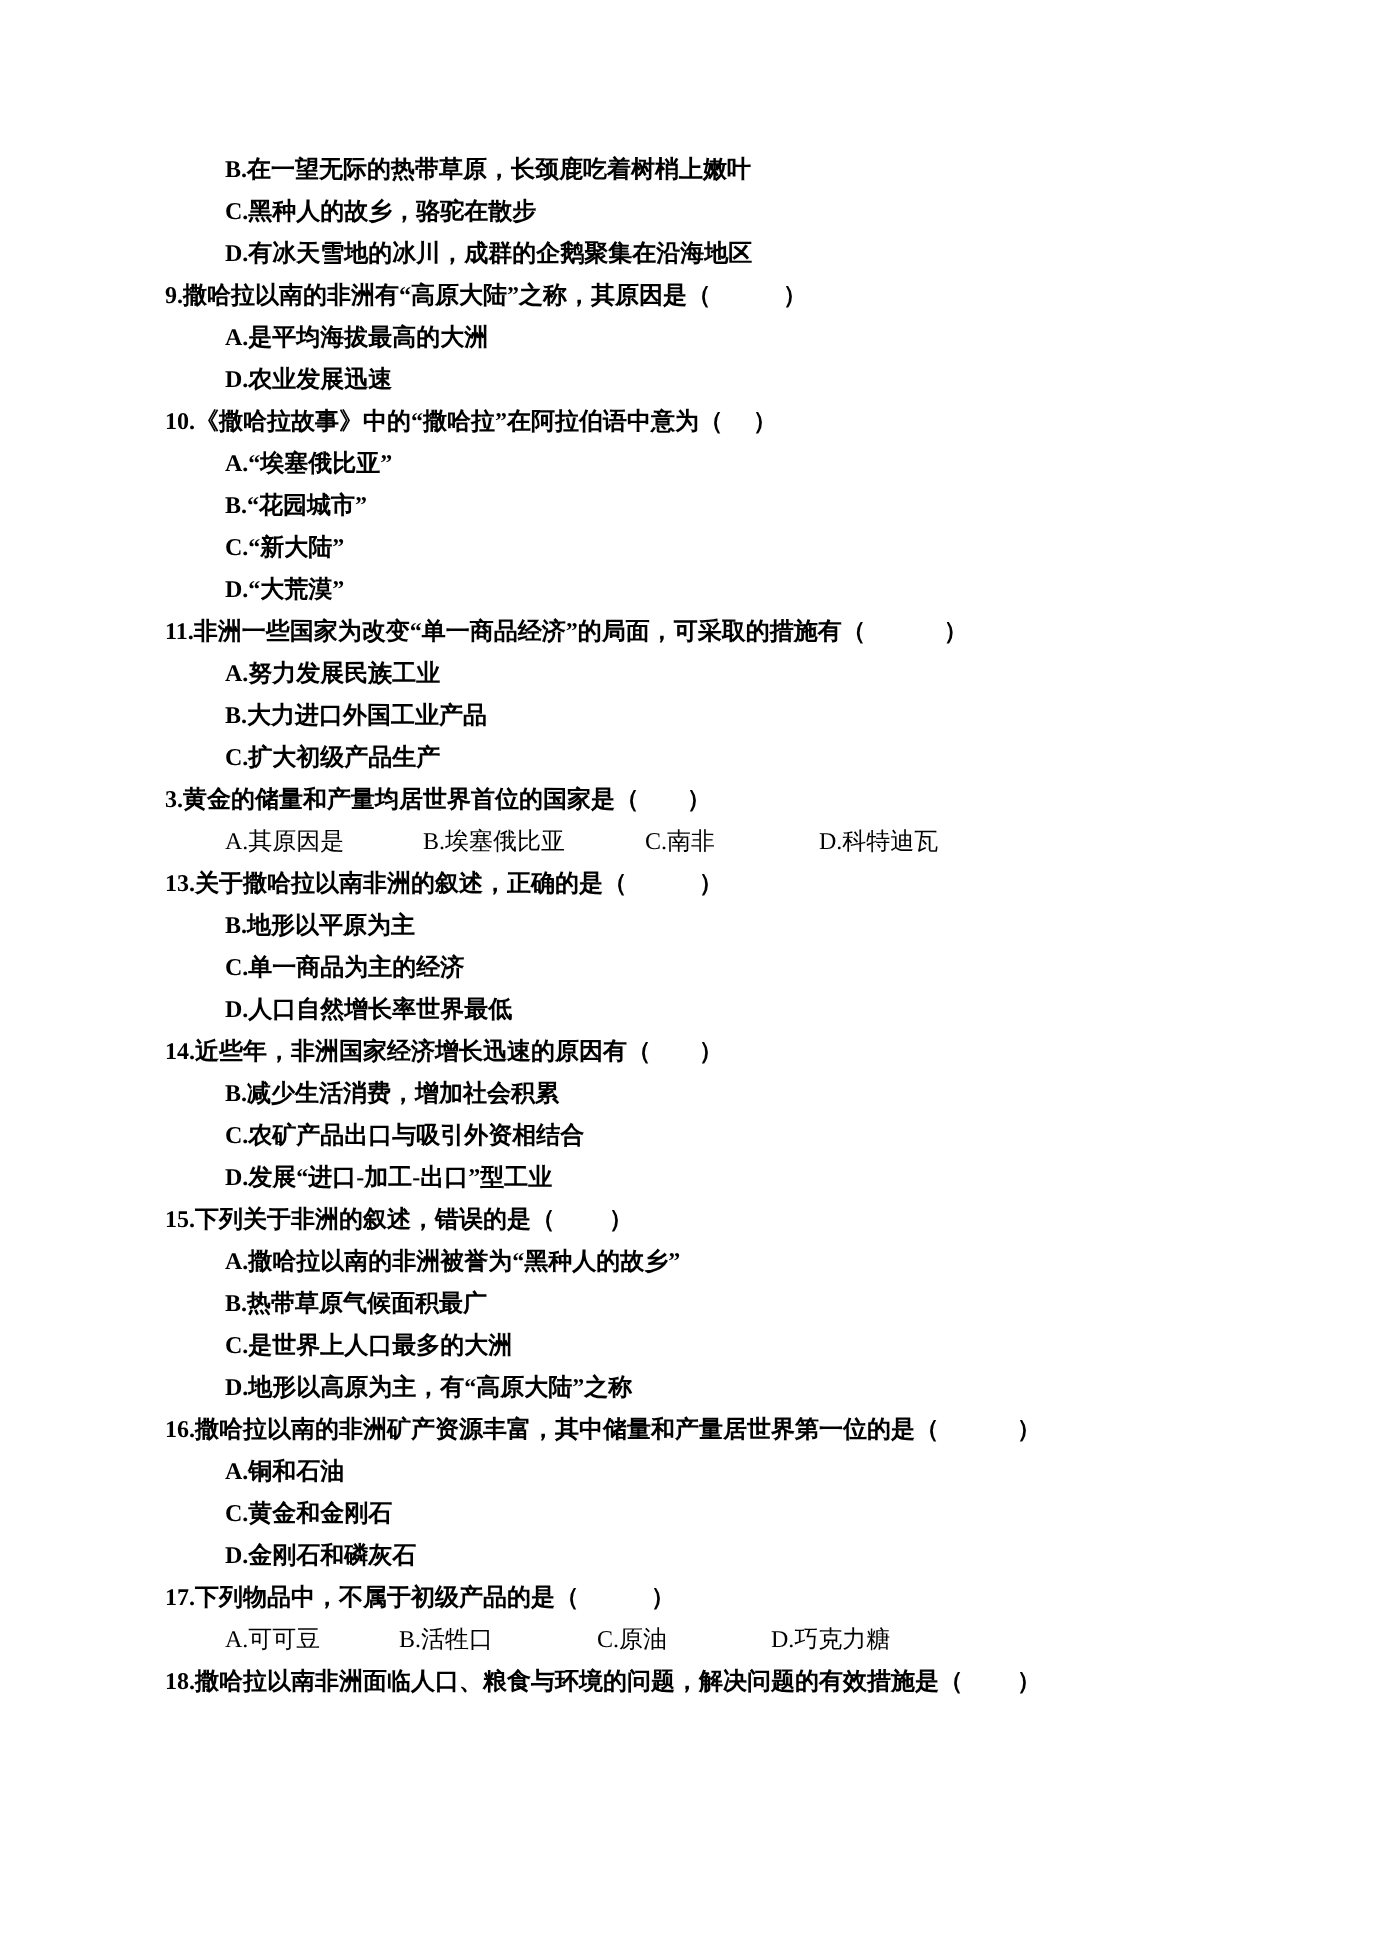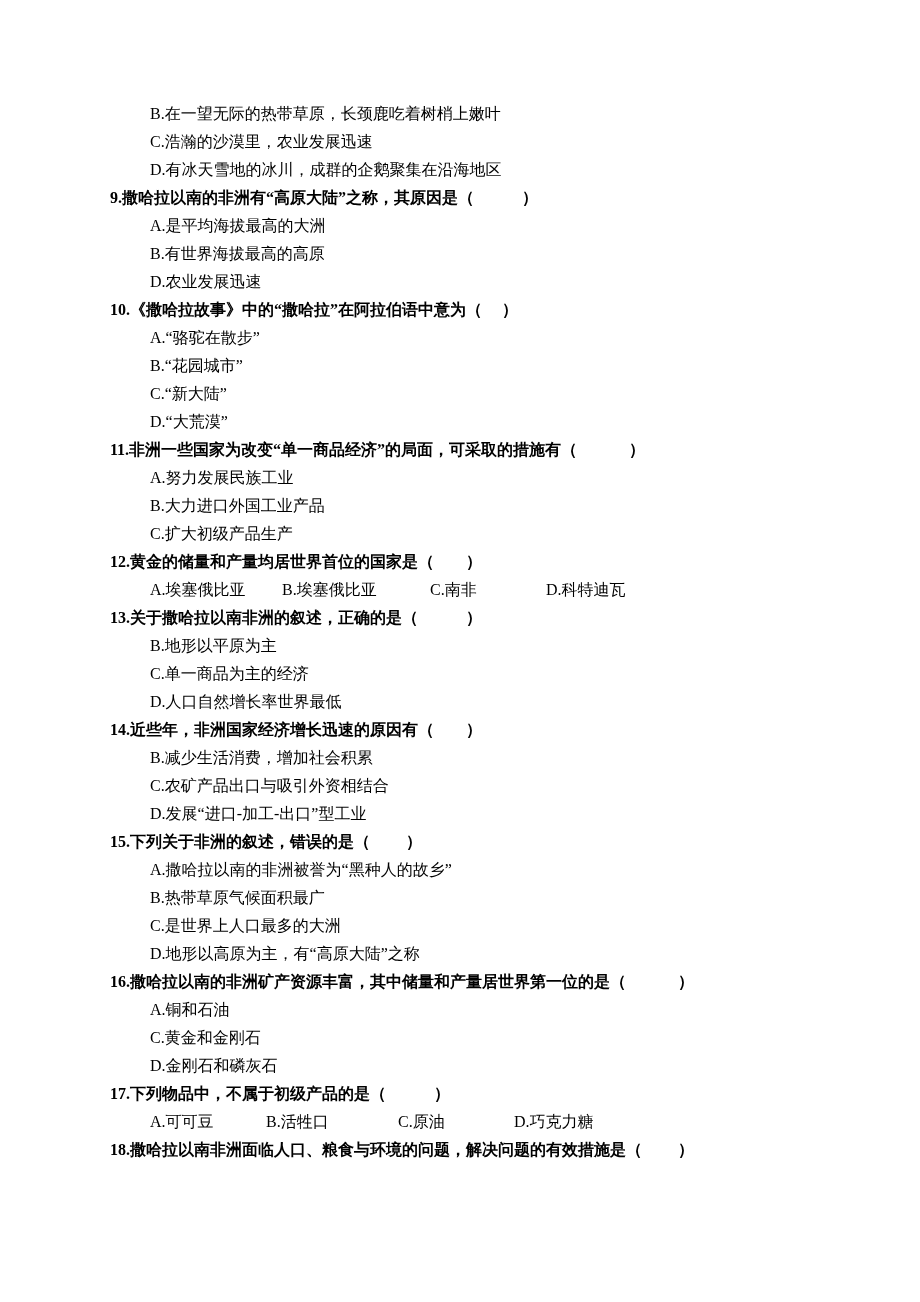--- a/index.html
+++ b/index.html
@@ -16,57 +16,57 @@
     padding: 100px 110px 60px 110px;
   }
   .q {
     margin: 0;
     font-weight: bold;
   }
   .opt {
     margin: 0;
     padding-left: 2.5em;
     text-indent: 0;
+    font-weight: bold;
   }
   .opt-inline {
     margin: 0;
     padding-left: 2.5em;
   }
   .opt-inline span {
     display: inline-block;
   }
 </style>
 </head>
 <body>
 
 <div class="page">
 
   <p class="opt">B.在一望无际的热带草原，长颈鹿吃着树梢上嫩叶</p>
-  <p class="opt">C.浩瀚的沙漠里，农业发展迅速</p>
+  <p class="opt">C.黑种人的故乡，骆驼在散步</p>
   <p class="opt">D.有冰天雪地的冰川，成群的企鹅聚集在沿海地区</p>
 
   <p class="q">9.撒哈拉以南的非洲有“高原大陆”之称，其原因是（　　　）</p>
   <p class="opt">A.是平均海拔最高的大洲</p>
-  <p class="opt">B.有世界海拔最高的高原</p>
   <p class="opt">D.农业发展迅速</p>
 
   <p class="q">10.《撒哈拉故事》中的“撒哈拉”在阿拉伯语中意为（　 ）</p>
-  <p class="opt">A.“骆驼在散步”</p>
+  <p class="opt">A.“埃塞俄比亚”</p>
   <p class="opt">B.“花园城市”</p>
   <p class="opt">C.“新大陆”</p>
   <p class="opt">D.“大荒漠”</p>
 
   <p class="q">11.非洲一些国家为改变“单一商品经济”的局面，可采取的措施有（　　　 ）</p>
   <p class="opt">A.努力发展民族工业</p>
   <p class="opt">B.大力进口外国工业产品</p>
   <p class="opt">C.扩大初级产品生产</p>
 
-  <p class="q">12.黄金的储量和产量均居世界首位的国家是（　　）</p>
+  <p class="q">3.黄金的储量和产量均居世界首位的国家是（　　）</p>
   <p class="opt-inline">
-    <span style="width:8em">A.埃塞俄比亚</span>
+    <span style="width:8em">A.其原因是</span>
     <span style="width:9em">B.埃塞俄比亚</span>
     <span style="width:7em">C.南非</span>
     <span>D.科特迪瓦</span>
   </p>
 
   <p class="q">13.关于撒哈拉以南非洲的叙述，正确的是（　　　）</p>
   <p class="opt">B.地形以平原为主</p>
   <p class="opt">C.单一商品为主的经济</p>
   <p class="opt">D.人口自然增长率世界最低</p>
 

